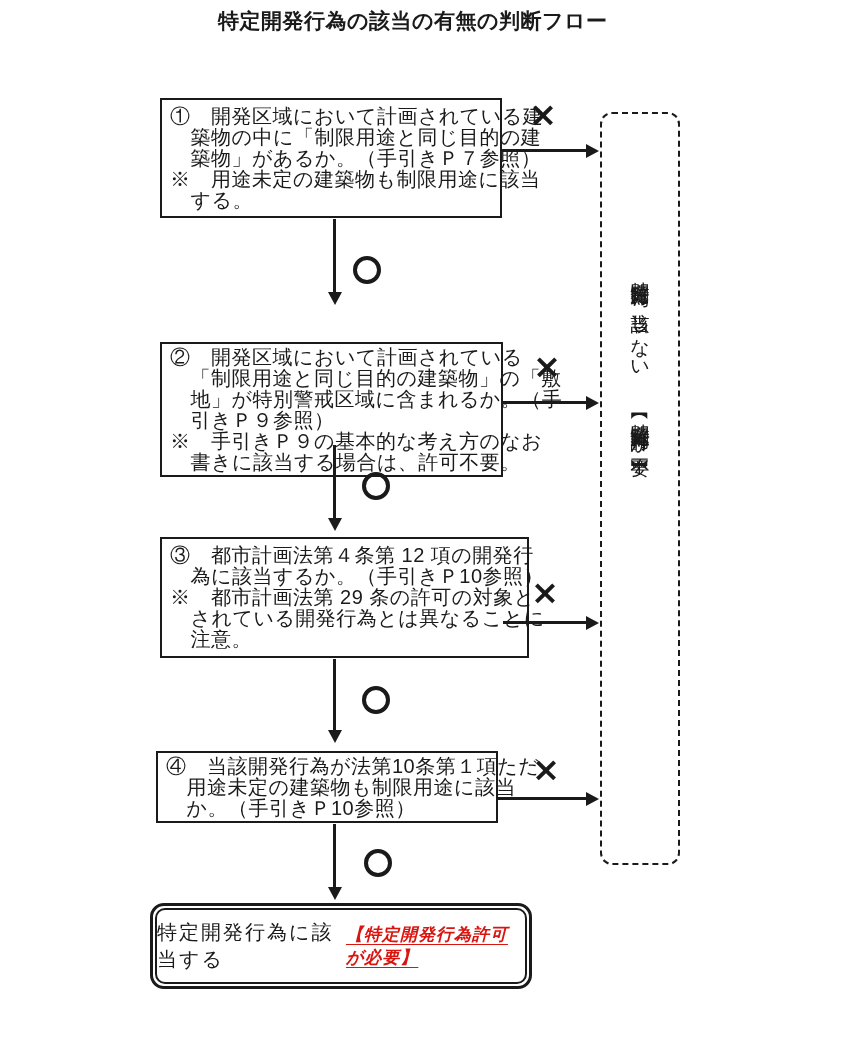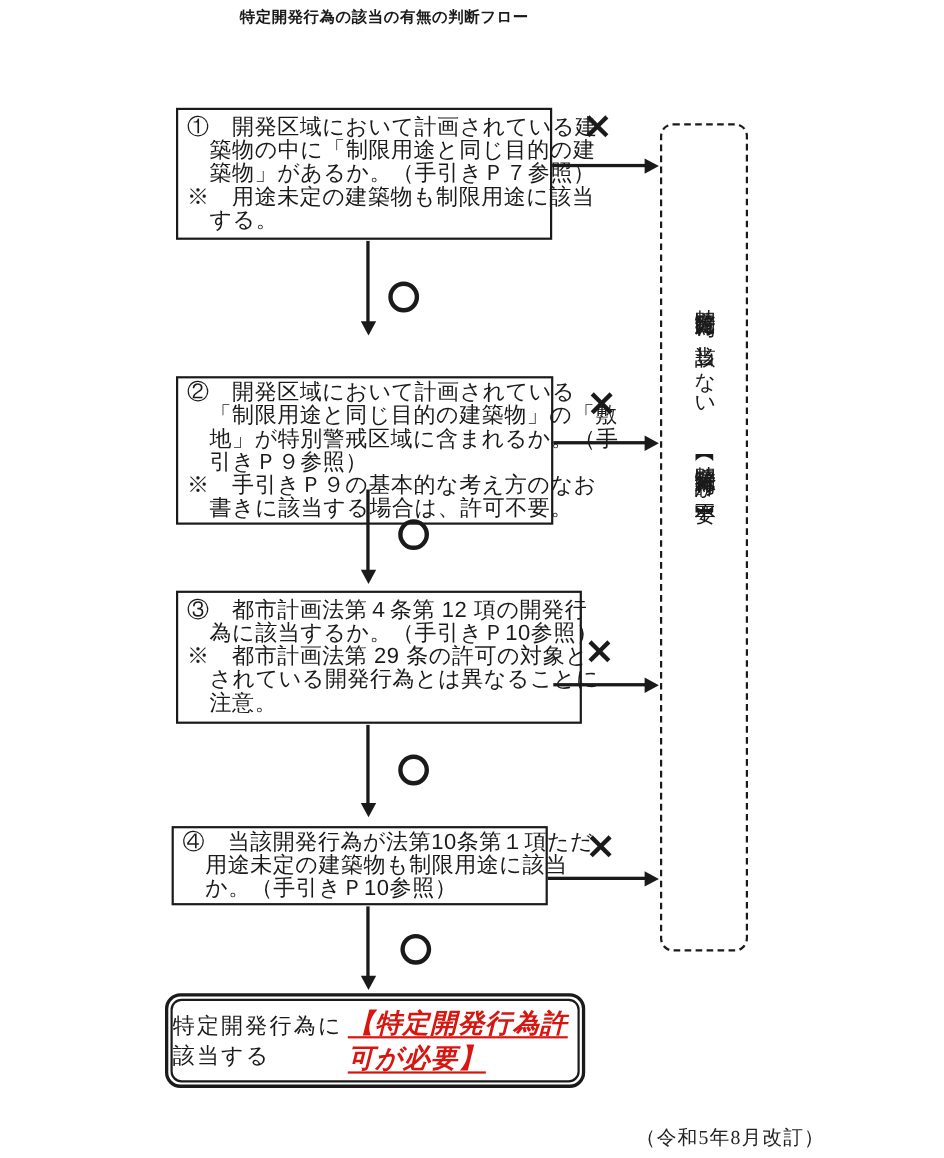--- a/index.html
+++ b/index.html
@@ -2,21 +2,21 @@
 <html><head>
 <meta charset="utf-8">
 <style>
   html,body{margin:0;padding:0;background:#fff;}
   #canvas{
     position:relative;width:858px;height:1053px;background:#ffffff;
     font-family:"Liberation Sans",sans-serif;color:#1a1a1a;overflow:hidden;
   }
   .abs{position:absolute;}
   .title{
-    left:218px;top:7px;font-size:14px;font-weight:bold;letter-spacing:0.5px;
+    left:218px;top:7px;font-size:21px;font-weight:bold;letter-spacing:0.5px;
   }
   .stepbox{
     box-sizing:border-box;border:2px solid #1a1a1a;background:#fff;
   }
   .steptext{
     font-size:20px;line-height:21px;white-space:pre;letter-spacing:0.5px;
     padding:6px 6px 0 8px;
   }
   .steptext.tight{padding-top:3px;}
   .vline{width:3px;background:#1a1a1a;}
@@ -51,21 +51,21 @@
     box-sizing:border-box;left:150px;top:903px;width:382px;height:86px;
     border:3px solid #1a1a1a;border-radius:14px;background:#fff;
   }
   .finalinner{
     position:absolute;left:2px;right:2px;top:2px;bottom:2px;
     border:2px solid #1a1a1a;border-radius:10px;
     display:flex;flex-direction:row;align-items:center;justify-content:center;gap:3px;
   }
   .final-line1{font-size:20px;letter-spacing:2px;color:#1a1a1a;}
   .final-line2{
-    font-size:24px;letter-spacing:1px;color:#d9150f;
+    font-size:17px;letter-spacing:1px;color:#d9150f;
     font-family:"Liberation Serif",serif;font-style:italic;font-weight:bold;
     text-decoration:underline;text-underline-offset:4px;
   }
   .revnote{
     left:578px;top:1022px;font-size:18px;letter-spacing:1px;
     font-family:"Liberation Serif",serif;color:#222;
   }
 </style>
 </head>
 <body>
@@ -145,15 +145,14 @@
     </div>
   </div>
 
   <div class="abs finalbox">
     <div class="finalinner">
       <div class="final-line1">特定開発行為に該当する</div>
       <div class="final-line2">【特定開発行為許可が必要】</div>
     </div>
   </div>
 
-  <div class="abs revnote">（令和5年8月改訂）</div>
 
 </div>
 
 </body></html>

